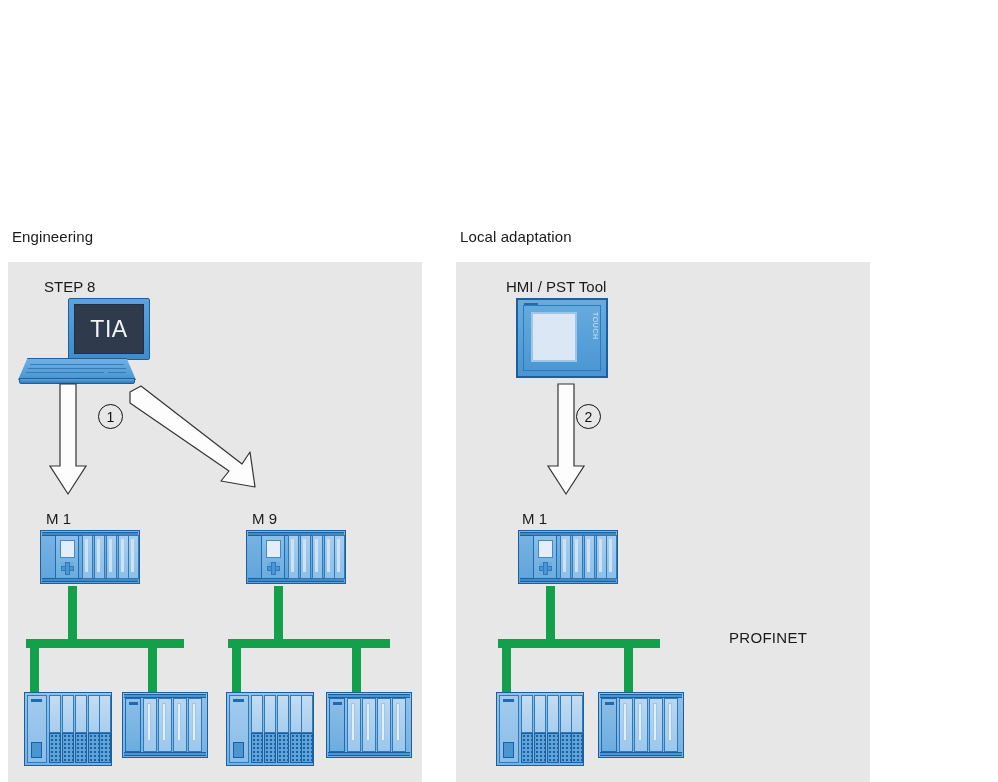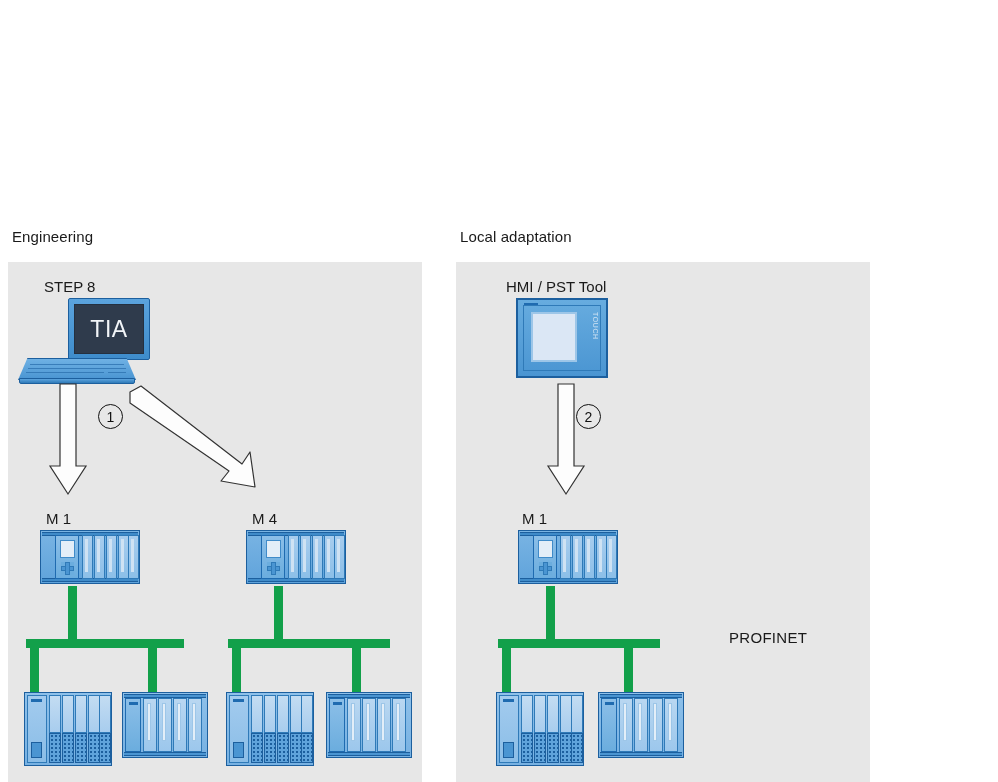--- a/index.html
+++ b/index.html
@@ -301,21 +301,21 @@
   <div class="panel" id="panel-engineering"></div>
   <div class="panel" id="panel-local"></div>
 
   <div class="caption" id="caption-engineering">Engineering</div>
   <div class="caption" id="caption-local">Local adaptation</div>
 
   <div class="label" id="label-step7">STEP 8</div>
   <div class="label" id="label-hmi">HMI / PST Tool</div>
 
   <div class="label" id="label-m1-left">M 1</div>
-  <div class="label" id="label-m2-left">M 4</div>
+  <div class="label" id="label-m2-left">M 9</div>
   <div class="label" id="label-m1-right">M 1</div>
 
   <div class="label" id="label-profinet">PROFINET</div>
 
   <div id="laptop">
     <div class="lap-lid">
       <div class="lap-screen">
         <span>TIA</span>
       </div>
     </div>

